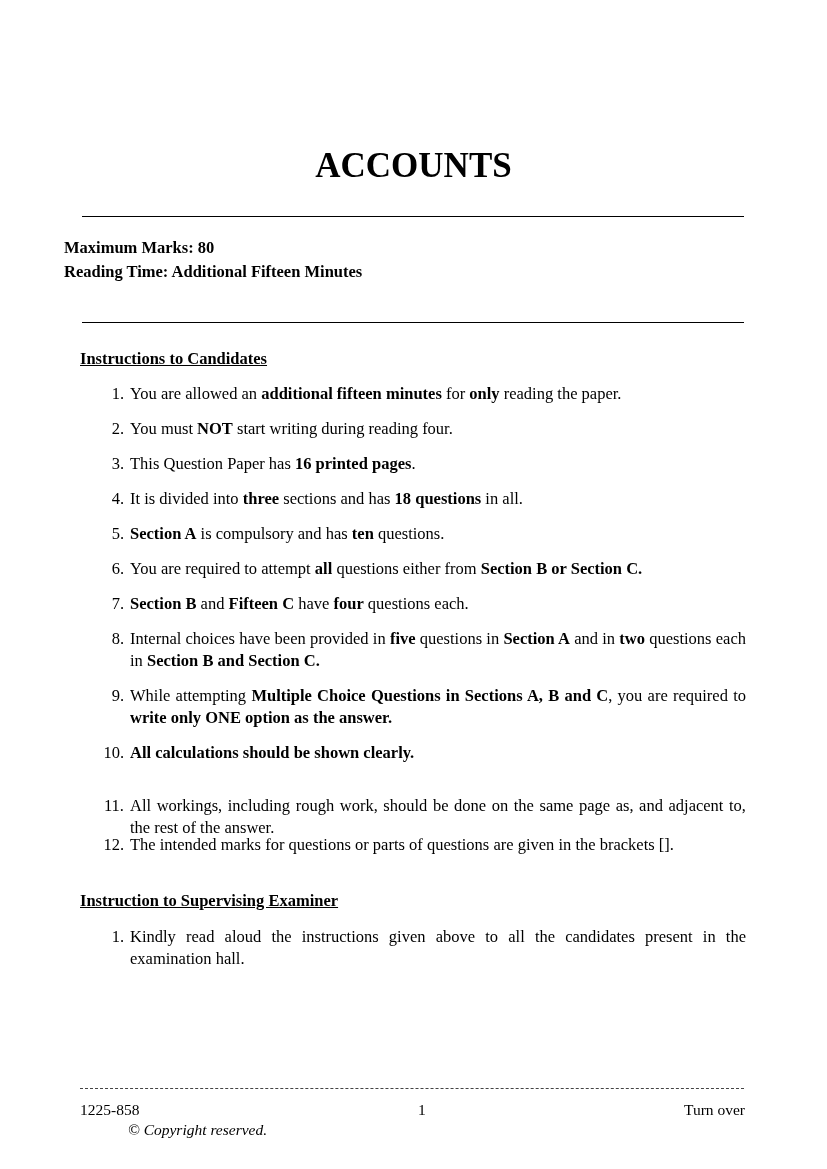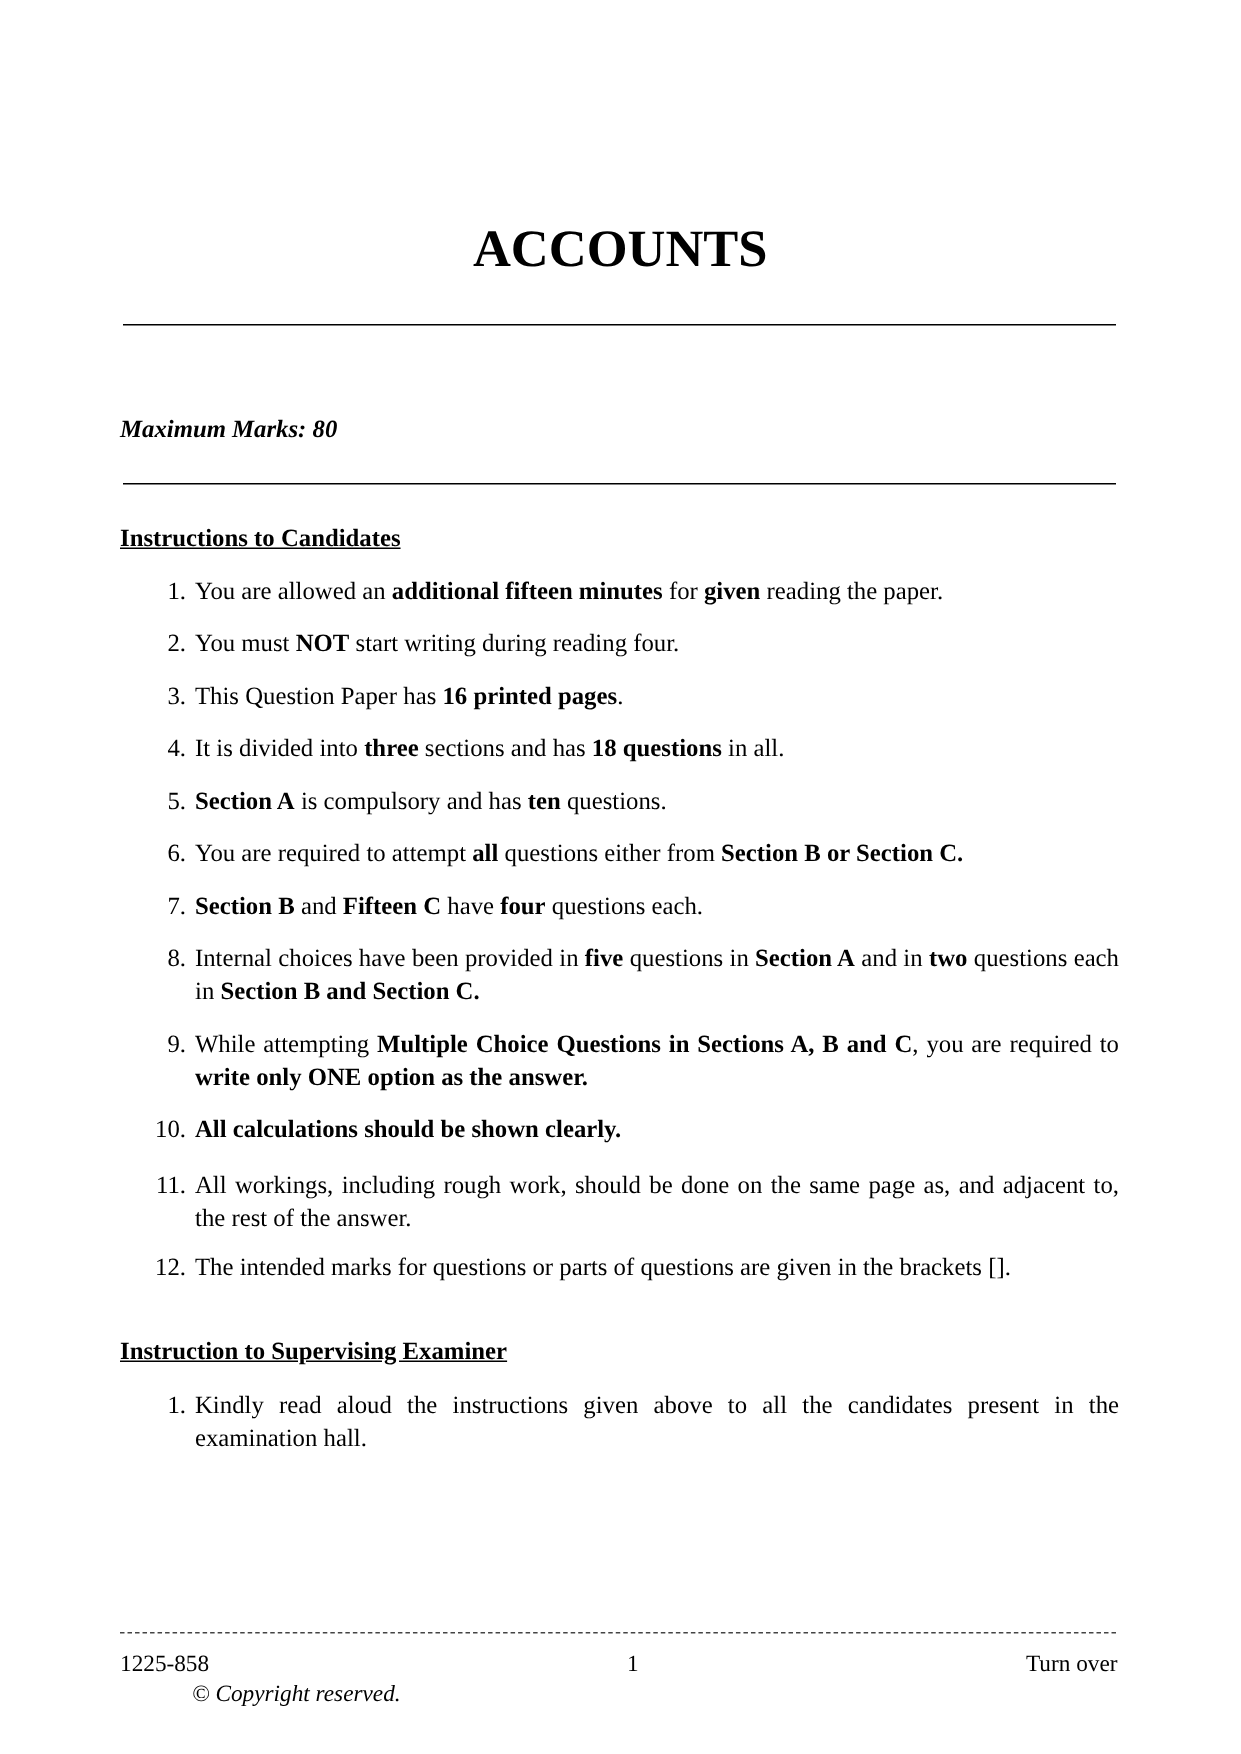--- a/index.html
+++ b/index.html
@@ -1,47 +1,48 @@
 <!DOCTYPE html>
 <html><head>
 <meta charset="utf-8">
 <style>
   html, body { margin:0; padding:0; background:#ffffff; }
   body { width:827px; height:1169px; position:relative; overflow:hidden;
          font-family:"Liberation Serif","DejaVu Serif",serif; color:#000; }
   .title { position:absolute; top:146px; left:0; width:827px; text-align:center;
            font-size:35px; font-weight:bold; letter-spacing:0px; }
   .rule { position:absolute; left:82px; width:662px; height:0; border-top:1.3px solid #000; }
-  .meta { position:absolute; left:80px; top:236px; font-style:italic; font-weight:bold; font-size:16.5px; line-height:23.5px;margin-top:38px; }
+  .meta { position:absolute; left:64px; top:236px; font-weight:bold; font-size:16.5px; line-height:23.5px; }
   .heading { position:absolute; left:80px; font-weight:bold; font-size:16.5px; text-decoration:underline; }
   .item { position:absolute; left:96px; width:650px; font-size:16.5px; line-height:22px; }
   .item .num { position:absolute; left:0; width:28px; text-align:right; }
   .item .txt { margin-left:34px; text-align:justify; display:block; }
   b { font-weight:bold;margin-top:30px; }
   .dash { position:absolute; left:80px; top:1088px; width:664px; height:0; border-top:1px dashed #444; }
   .foot { position:absolute; top:1101px; font-size:15.5px; }
   .copy { position:absolute; left:80px; top:1121px; font-size:15.5px; font-style:italic;margin-left:48px; }
 </style>
 </head>
 <body>
 
 <div class="title">ACCOUNTS</div>
 <div class="rule" style="top:216px"></div>
 
 <div class="meta">
   <div>Maximum Marks: 80</div>
+  <div>Reading Time: Additional Fifteen Minutes</div>
 </div>
 
 <div class="rule" style="top:322px"></div>
 
 <div class="heading" style="top:349px">Instructions to Candidates</div>
 <div id="cand-list">
     <div class="item" style="top: 383px;">
       <span class="num">1.</span>
-      <span class="txt"><span>You are allowed an </span><b>additional fifteen minutes</b><span> for </span><b>given</b><span> reading the paper.</span></span>
+      <span class="txt"><span>You are allowed an </span><b>additional fifteen minutes</b><span> for </span><b>only</b><span> reading the paper.</span></span>
     </div>
     <div class="item" style="top: 418px;">
       <span class="num">2.</span>
       <span class="txt"><span>You must </span><b>NOT</b><span> start writing during reading four.</span></span>
     </div>
     <div class="item" style="top: 453px;">
       <span class="num">3.</span>
       <span class="txt"><span>This Question Paper has </span><b>16 printed pages</b><span>.</span></span>
     </div>
     <div class="item" style="top: 488px;">
@@ -65,21 +66,21 @@
       <span class="txt"><span>Internal choices have been provided in </span><b>five</b><span> questions in </span><b>Section A</b><span> and in </span><b>two</b><span> questions each in </span><b>Section B and Section C.</b></span>
     </div>
     <div class="item" style="top: 685px;">
       <span class="num">9.</span>
       <span class="txt"><span>While attempting </span><b>Multiple Choice Questions in Sections A, B and C</b><span>, you are required to </span><b>write only ONE option as the answer.</b></span>
     </div>
     <div class="item" style="top: 742px;">
       <span class="num">10.</span>
       <span class="txt"><b>All calculations should be shown clearly.</b></span>
     </div>
-    <div class="item" style="top: 779px;">
+    <div class="item" style="top: 795px;">
       <span class="num">11.</span>
       <span class="txt"><span>All workings, including rough work, should be done on the same page as, and adjacent to, the rest of the answer.</span></span>
     </div>
     <div class="item" style="top: 834px;">
       <span class="num">12.</span>
       <span class="txt"><span>The intended marks for questions or parts of questions are given in the brackets [].</span></span>
     </div>
   </div>
 
 <div class="heading" style="top:891px">Instruction to Supervising Examiner</div>

